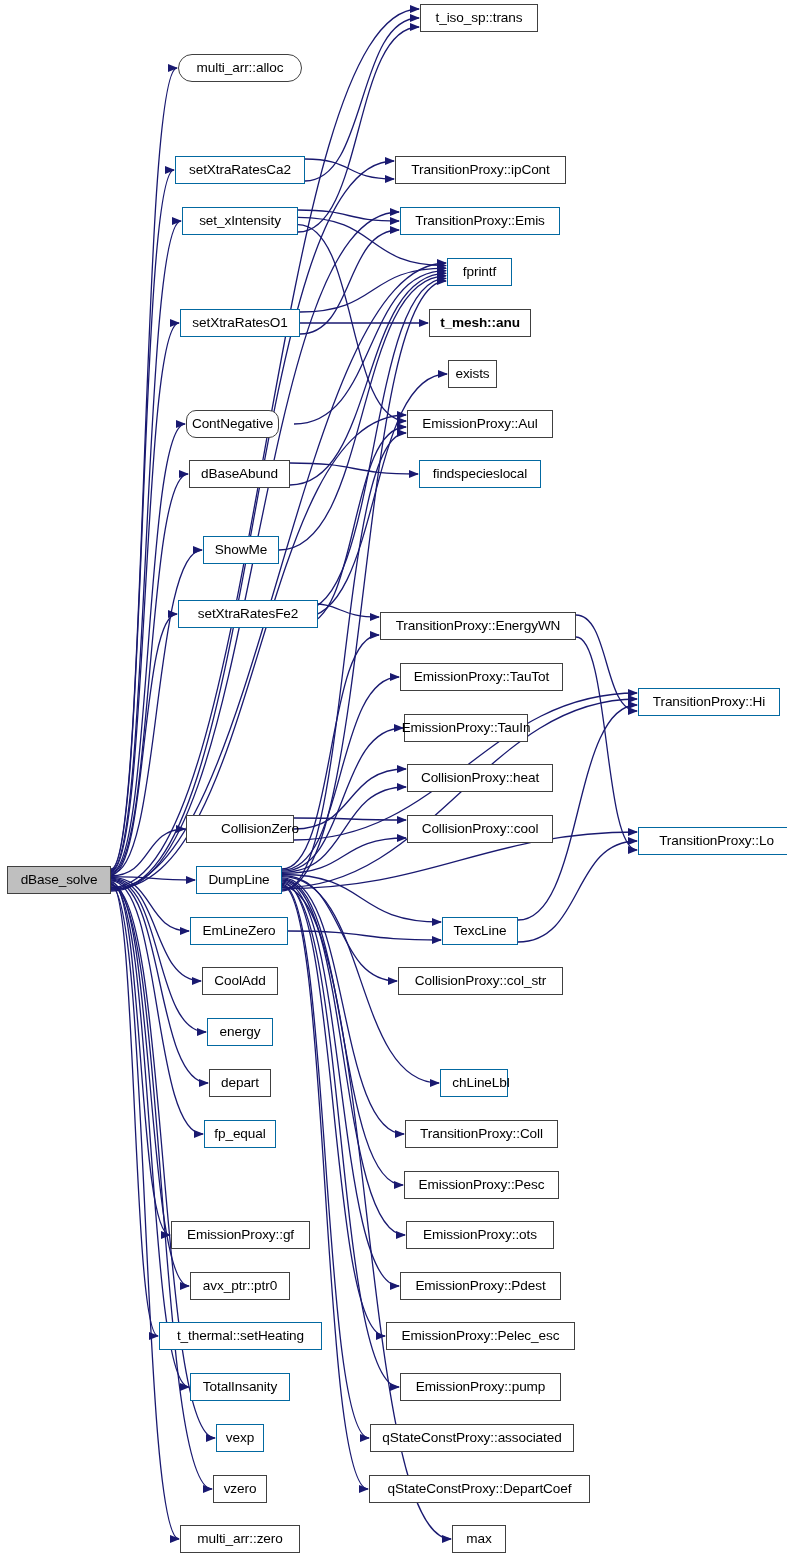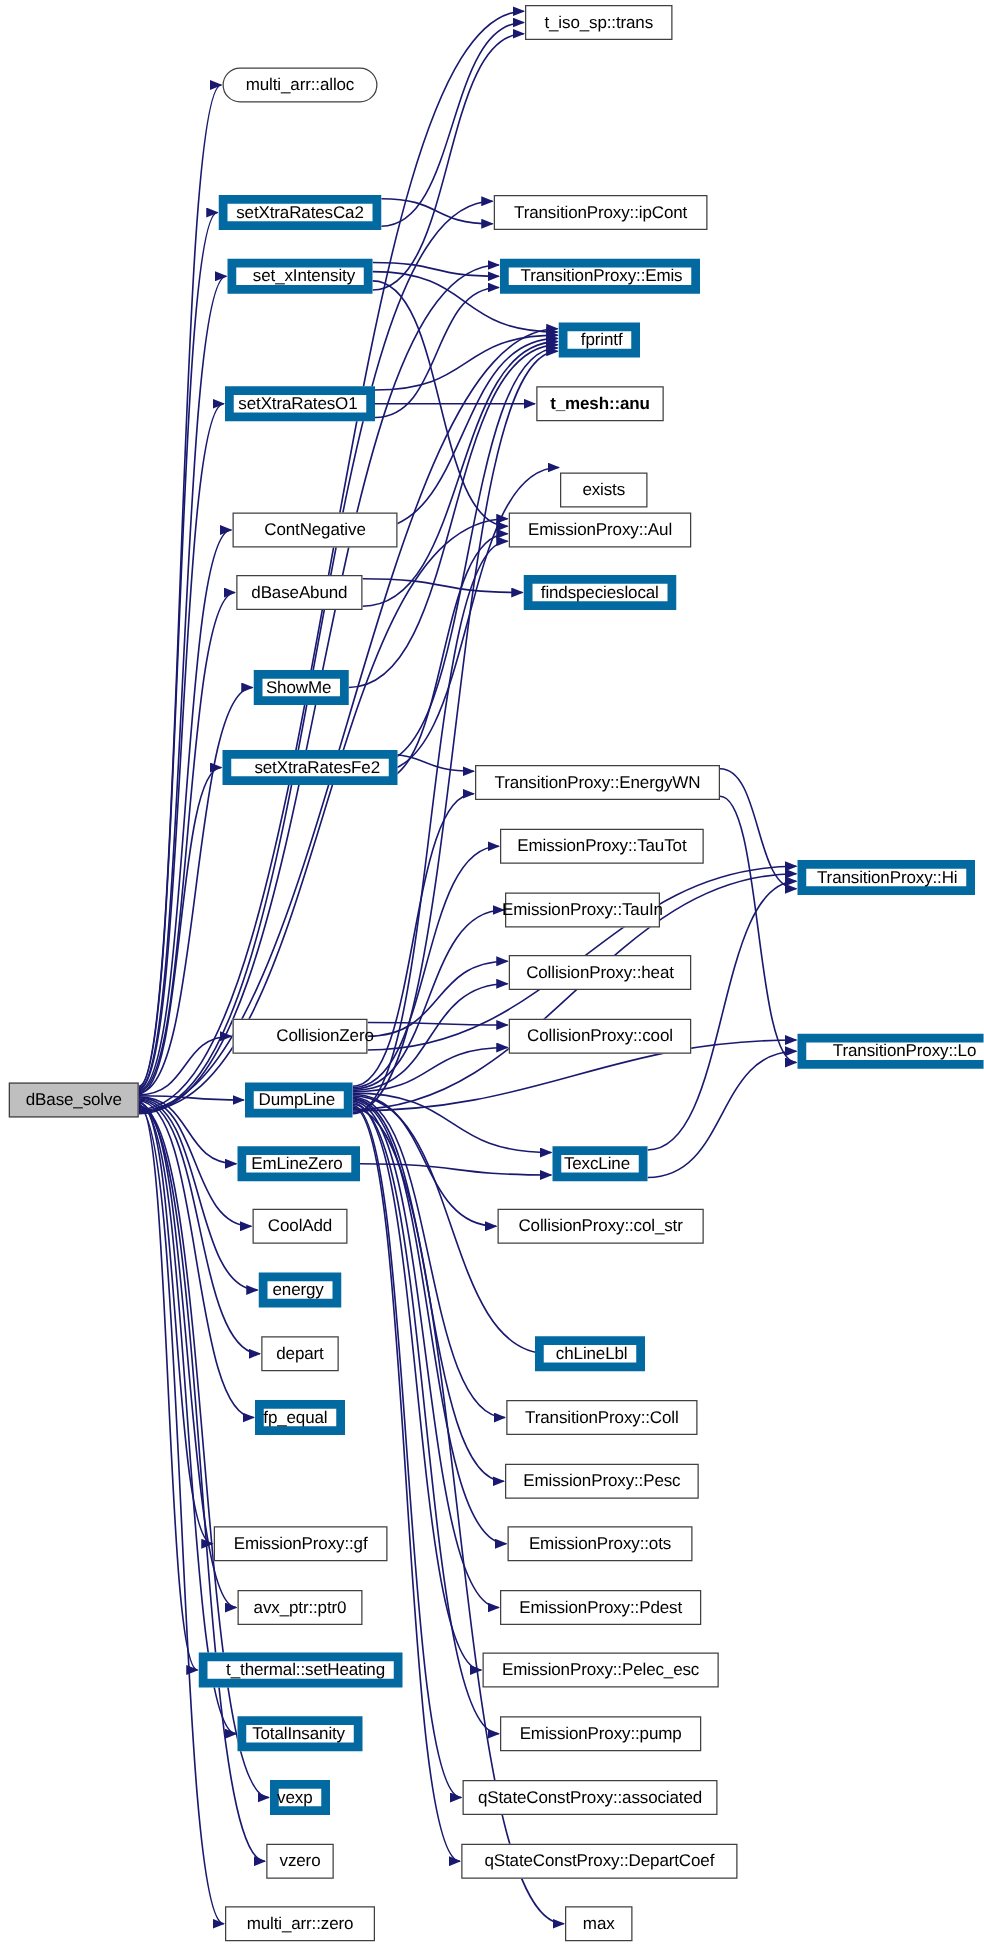--- a/index.html
+++ b/index.html
@@ -34,22 +34,21 @@
     white-space: nowrap;
     font-size: 13.6px;
     line-height: 1;
     color: #000000;
     background: #ffffff;
     border: 1px solid #404040;
     height: 28px;
     letter-spacing: -0.1px;
   }
   .node.red {
-    border: 7px solid #0369a1;
-    justify-content: flex-end;
+    border: 1px solid #0369a1;
   }
   .node.root {
     background: #bfbfbf;
     border: 1px solid #404040;
   }
   .node span {
     padding: 0 7px;
   }
 </style>
 </head>
@@ -162,24 +161,24 @@
       </div>
       <div class="node red" style="left: 447px; top: 258px; width: 65px;">
         <span>fprintf</span>
       </div>
       <div class="node red" style="left: 180px; top: 309px; width: 120px;">
         <span>setXtraRatesO1</span>
       </div>
       <div class="node" style="left: 429px; top: 309px; width: 102px; font-weight: bold;">
         <span>t_mesh::anu</span>
       </div>
-      <div class="node" style="left: 448px; top: 378px; width: 70px;">
+      <div class="node" style="left: 448px; top: 360px; width: 49px;">
         <span>exists</span>
       </div>
-      <div class="node" style="left: 186px; top: 410px; width: 132px;">
+      <div class="node" style="left: 186px; top: 410px; width: 93px; border-radius: 10px;">
         <span>ContNegative</span>
       </div>
       <div class="node" style="left: 407px; top: 410px; width: 146px;">
         <span>EmissionProxy::Aul</span>
       </div>
       <div class="node" style="left: 189px; top: 460px; width: 101px;">
         <span>dBaseAbund</span>
       </div>
       <div class="node red" style="left: 419px; top: 460px; width: 122px;">
         <span>findspecieslocal</span>
@@ -228,21 +227,21 @@
       </div>
       <div class="node" style="left: 398px; top: 967px; width: 165px;">
         <span>CollisionProxy::col_str</span>
       </div>
       <div class="node red" style="left: 207px; top: 1018px; width: 66px;">
         <span>energy</span>
       </div>
       <div class="node" style="left: 209px; top: 1069px; width: 62px;">
         <span>depart</span>
       </div>
-      <div class="node red" style="left: 428px; top: 1069px; width: 88px; padding-left: 14px;">
+      <div class="node red" style="left: 440px; top: 1069px; width: 68px; padding-left: 14px;">
         <span>chLineLbl</span>
       </div>
       <div class="node red" style="left: 204px; top: 1120px; width: 72px;">
         <span>fp_equal</span>
       </div>
       <div class="node" style="left: 405px; top: 1120px; width: 153px;">
         <span>TransitionProxy::Coll</span>
       </div>
       <div class="node" style="left: 404px; top: 1171px; width: 155px;">
         <span>EmissionProxy::Pesc</span>

